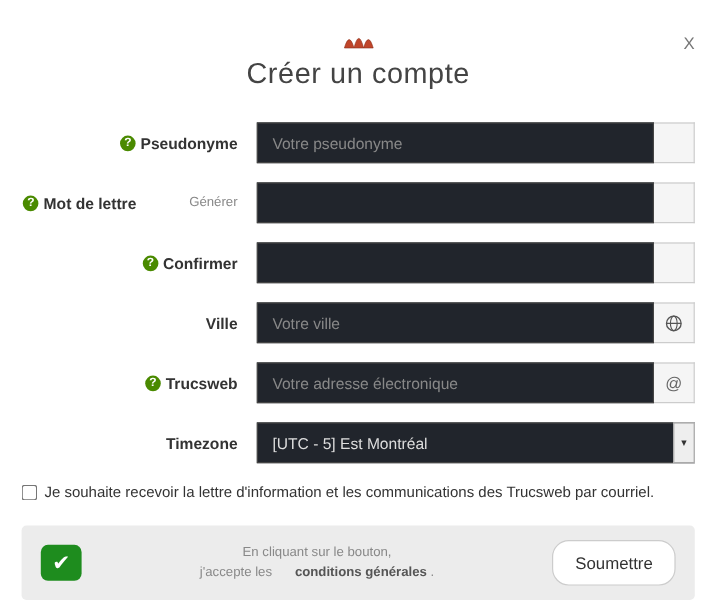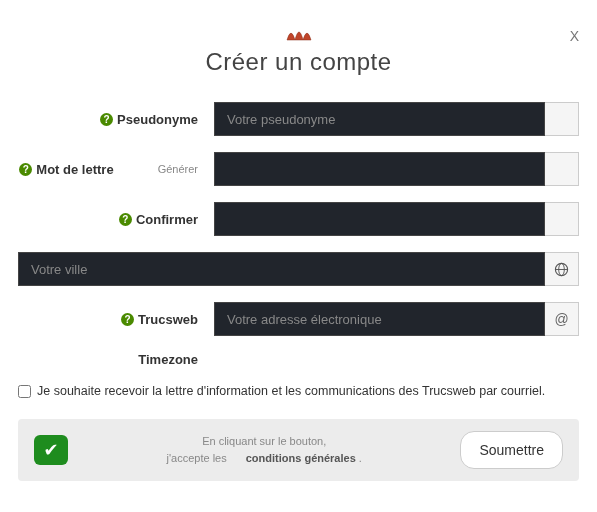--- a/index.html
+++ b/index.html
@@ -71,20 +71,23 @@
       <span class="help-icon">?</span>
       <span>Confirmer</span>
     </div>
     <div class="input-col">
       <input type="password" class="text-input" style="">
       <span class="addon"></span>
     </div>
   </div>
 
   <div class="form-row">
+    <div class="label-col">
+      <span>Ville</span>
+    </div>
     <div class="input-col">
       <input type="text" class="text-input" placeholder="Votre ville" style="">
       <span class="addon">
         <svg class="globe-svg" viewBox="0 0 16 16">
             <circle cx="8" cy="8" r="6.5" fill="none" stroke="#555" stroke-width="1.2"></circle>
             <ellipse cx="8" cy="8" rx="3" ry="6.5" fill="none" stroke="#555" stroke-width="1"></ellipse>
             <line x1="1.5" y1="8" x2="14.5" y2="8" stroke="#555" stroke-width="1"></line>
           </svg>
       </span>
     </div>
@@ -98,20 +101,28 @@
     <div class="input-col">
       <input type="text" class="text-input" placeholder="Votre adresse électronique" style="">
       <span class="addon">@</span>
     </div>
   </div>
 
   <div class="form-row">
     <div class="label-col">
       <span>Timezone</span>
     </div>
+    <div class="input-col">
+      <div class="select-wrap">
+        <select class="select">
+          <option>[UTC - 5] Est Montréal</option>
+        </select>
+        <span class="select-arrow">▾</span>
+      </div>
+    </div>
   </div>
 
   <label class="checkbox-row">
     <input type="checkbox" style="">
     <span>Je souhaite recevoir la lettre d'information et les communications des Trucsweb par courriel.</span>
   </label>
 
   <div class="footer">
     <div class="check-badge">✔</div>
     <div class="footer-text">

